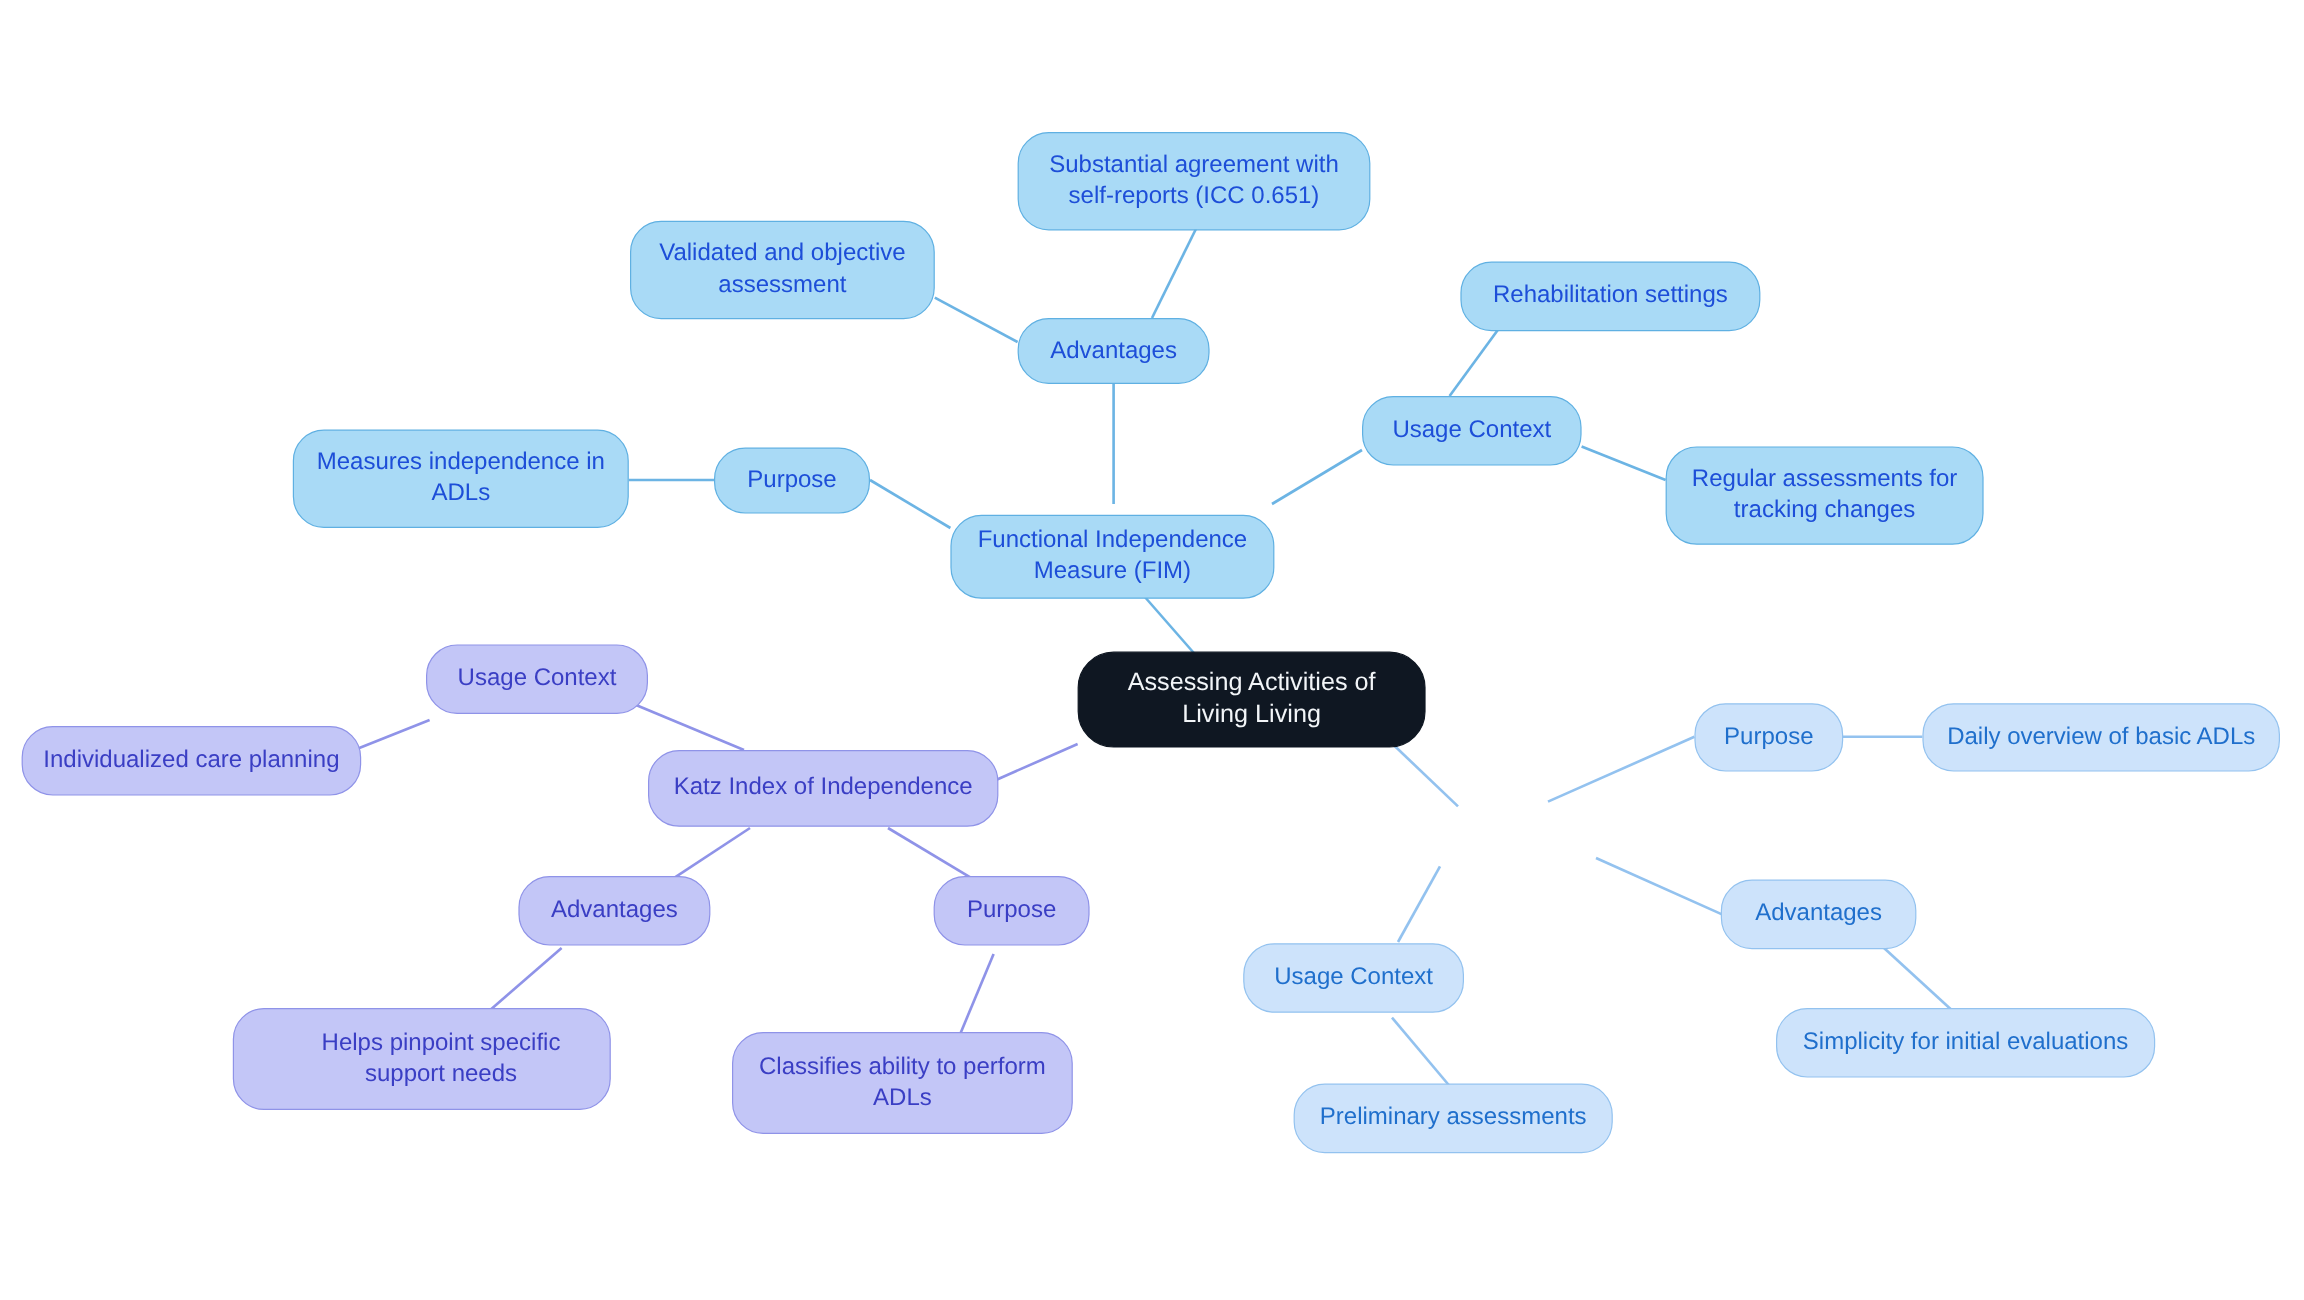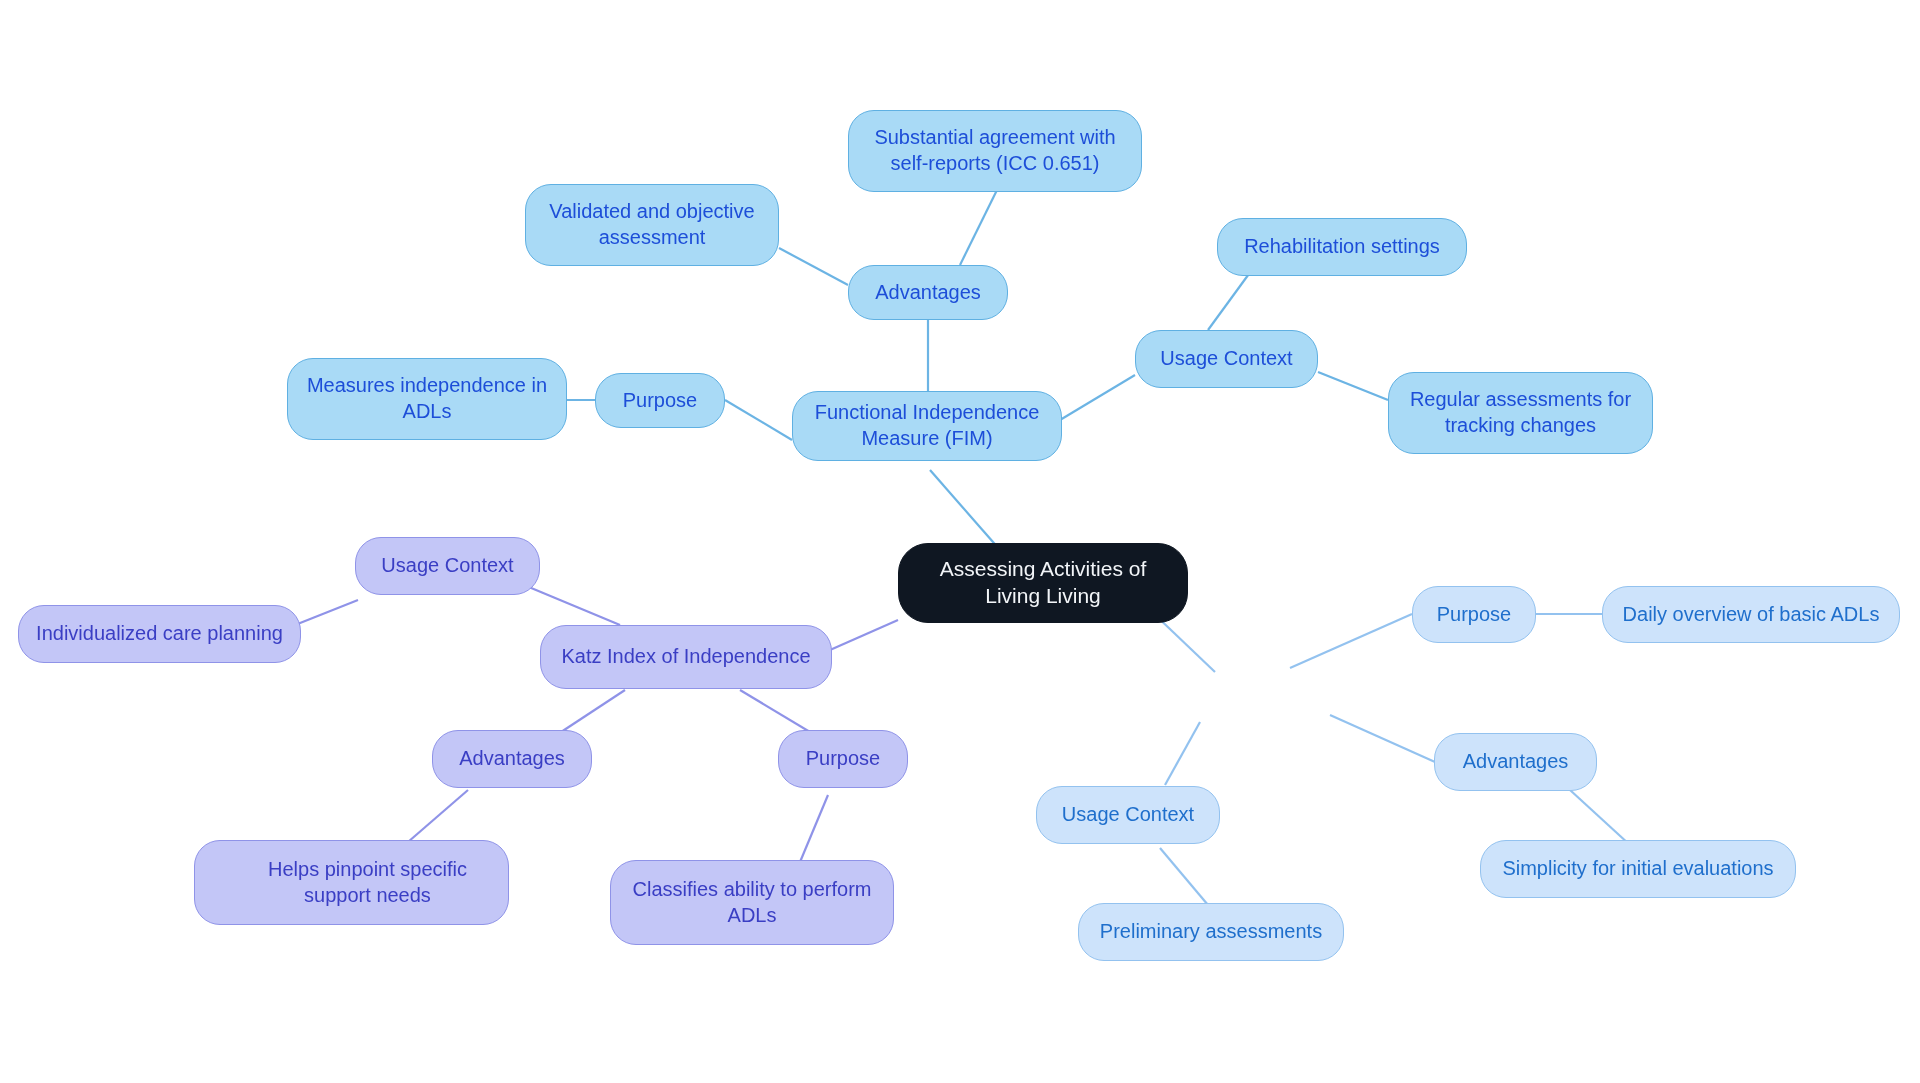--- a/index.html
+++ b/index.html
@@ -99,29 +99,29 @@
     <line x1="1330" y1="715" x2="1435" y2="762" stroke="#93c2ef" stroke-width="2.2"></line>
     <line x1="1570" y1="790" x2="1630" y2="845" stroke="#93c2ef" stroke-width="2.2"></line>
     <line x1="1200" y1="722" x2="1165" y2="785" stroke="#93c2ef" stroke-width="2.2"></line>
     <line x1="1160" y1="848" x2="1208" y2="905" stroke="#93c2ef" stroke-width="2.2"></line>
   </svg>
 
   <div class="node node-root" style="left:898px; top:543px; width:290px; height:80px;">
     <span>Assessing Activities of Living Living</span>
   </div>
 
-  <div class="node branch-fim" style="left:792px; top:391px; width:270px; height:70px;justify-content:flex-end;">
+  <div class="node branch-fim" style="left:792px; top:429px; width:270px; height:70px;justify-content:flex-end;">
     <span>Functional Independence Measure (FIM)</span>
   </div>
 
   <div class="node branch-fim" style="left:595px; top:373px; width:130px; height:55px;">
     <span>Purpose</span>
   </div>
 
-  <div class="node branch-fim" style="left:244px; top:358px; width:280px; height:82px;margin-left:43px;">
+  <div class="node branch-fim" style="left:244px; top:358px; width:280px; height:82px;">
     <span>Measures independence in ADLs</span>
   </div>
 
   <div class="node branch-fim" style="left:848px; top:265px; width:160px; height:55px;">
     <span>Advantages</span>
   </div>
 
   <div class="node branch-fim" style="left:525px; top:162px; width:254px; height:82px;margin-top:22px;">
     <span>Validated and objective assessment</span>
   </div>

